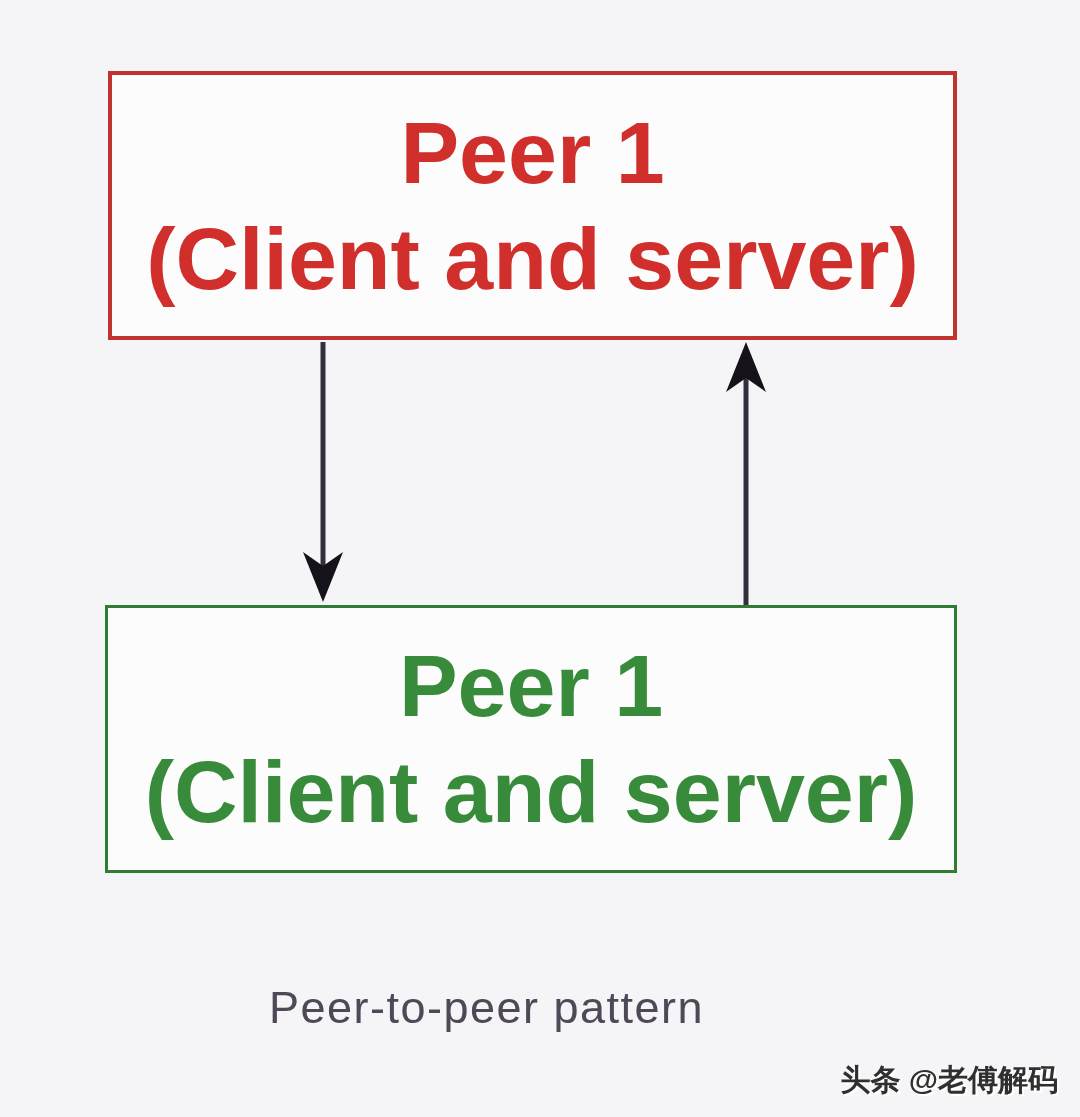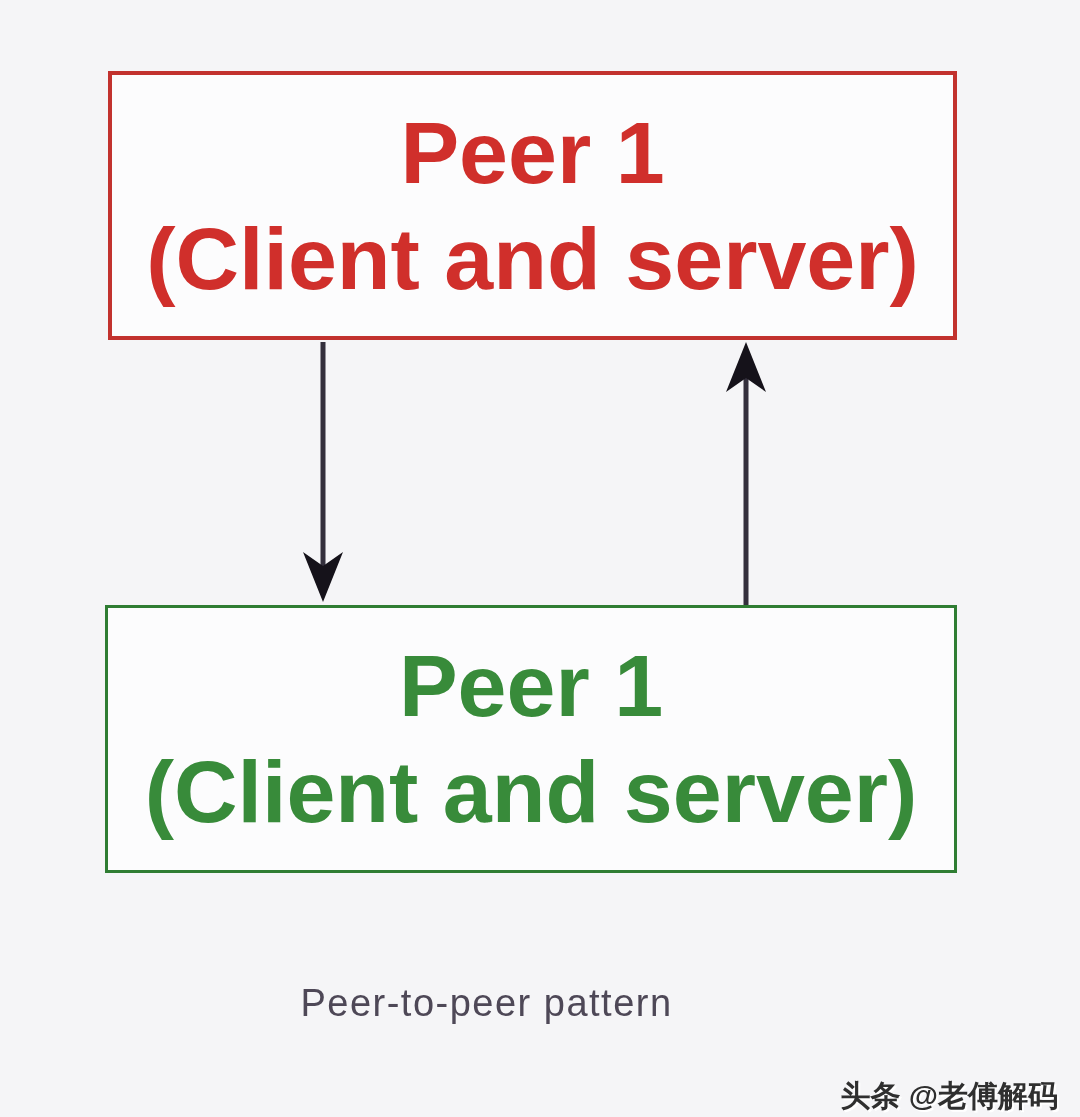--- a/index.html
+++ b/index.html
@@ -43,34 +43,33 @@
     color: #388b3a;
   }
   .arrow-svg { position: absolute; overflow: visible; }
   .arrow-down-svg { left: 301px; top: 342px; }
   .arrow-up-svg { left: 724px; top: 340px; }
   .caption {
     position: absolute;
     left: 0; top: 982px;
     width: 973px;
     text-align: center;
-    font-size: 38px;
+    font-size: 45px;
     font-weight: 400;
     letter-spacing: 1.5px;
     color: #4e4857;
   }
   .watermark {
     position: absolute;
     right: 22px; top: 1060px;
     font-size: 30px;
     font-weight: 700;
     color: #2f2f2f;
     text-shadow: 2px 2px 0 #ffffff;
     white-space: nowrap;
-    margin-top: 16px;
   }
 </style>
 </head>
 <body>
 
 <div class="canvas">
 
   <div class="peer-box box-top">
     <div class="line1">Peer 1</div>
     <div class="line2">(Client and server)</div>

